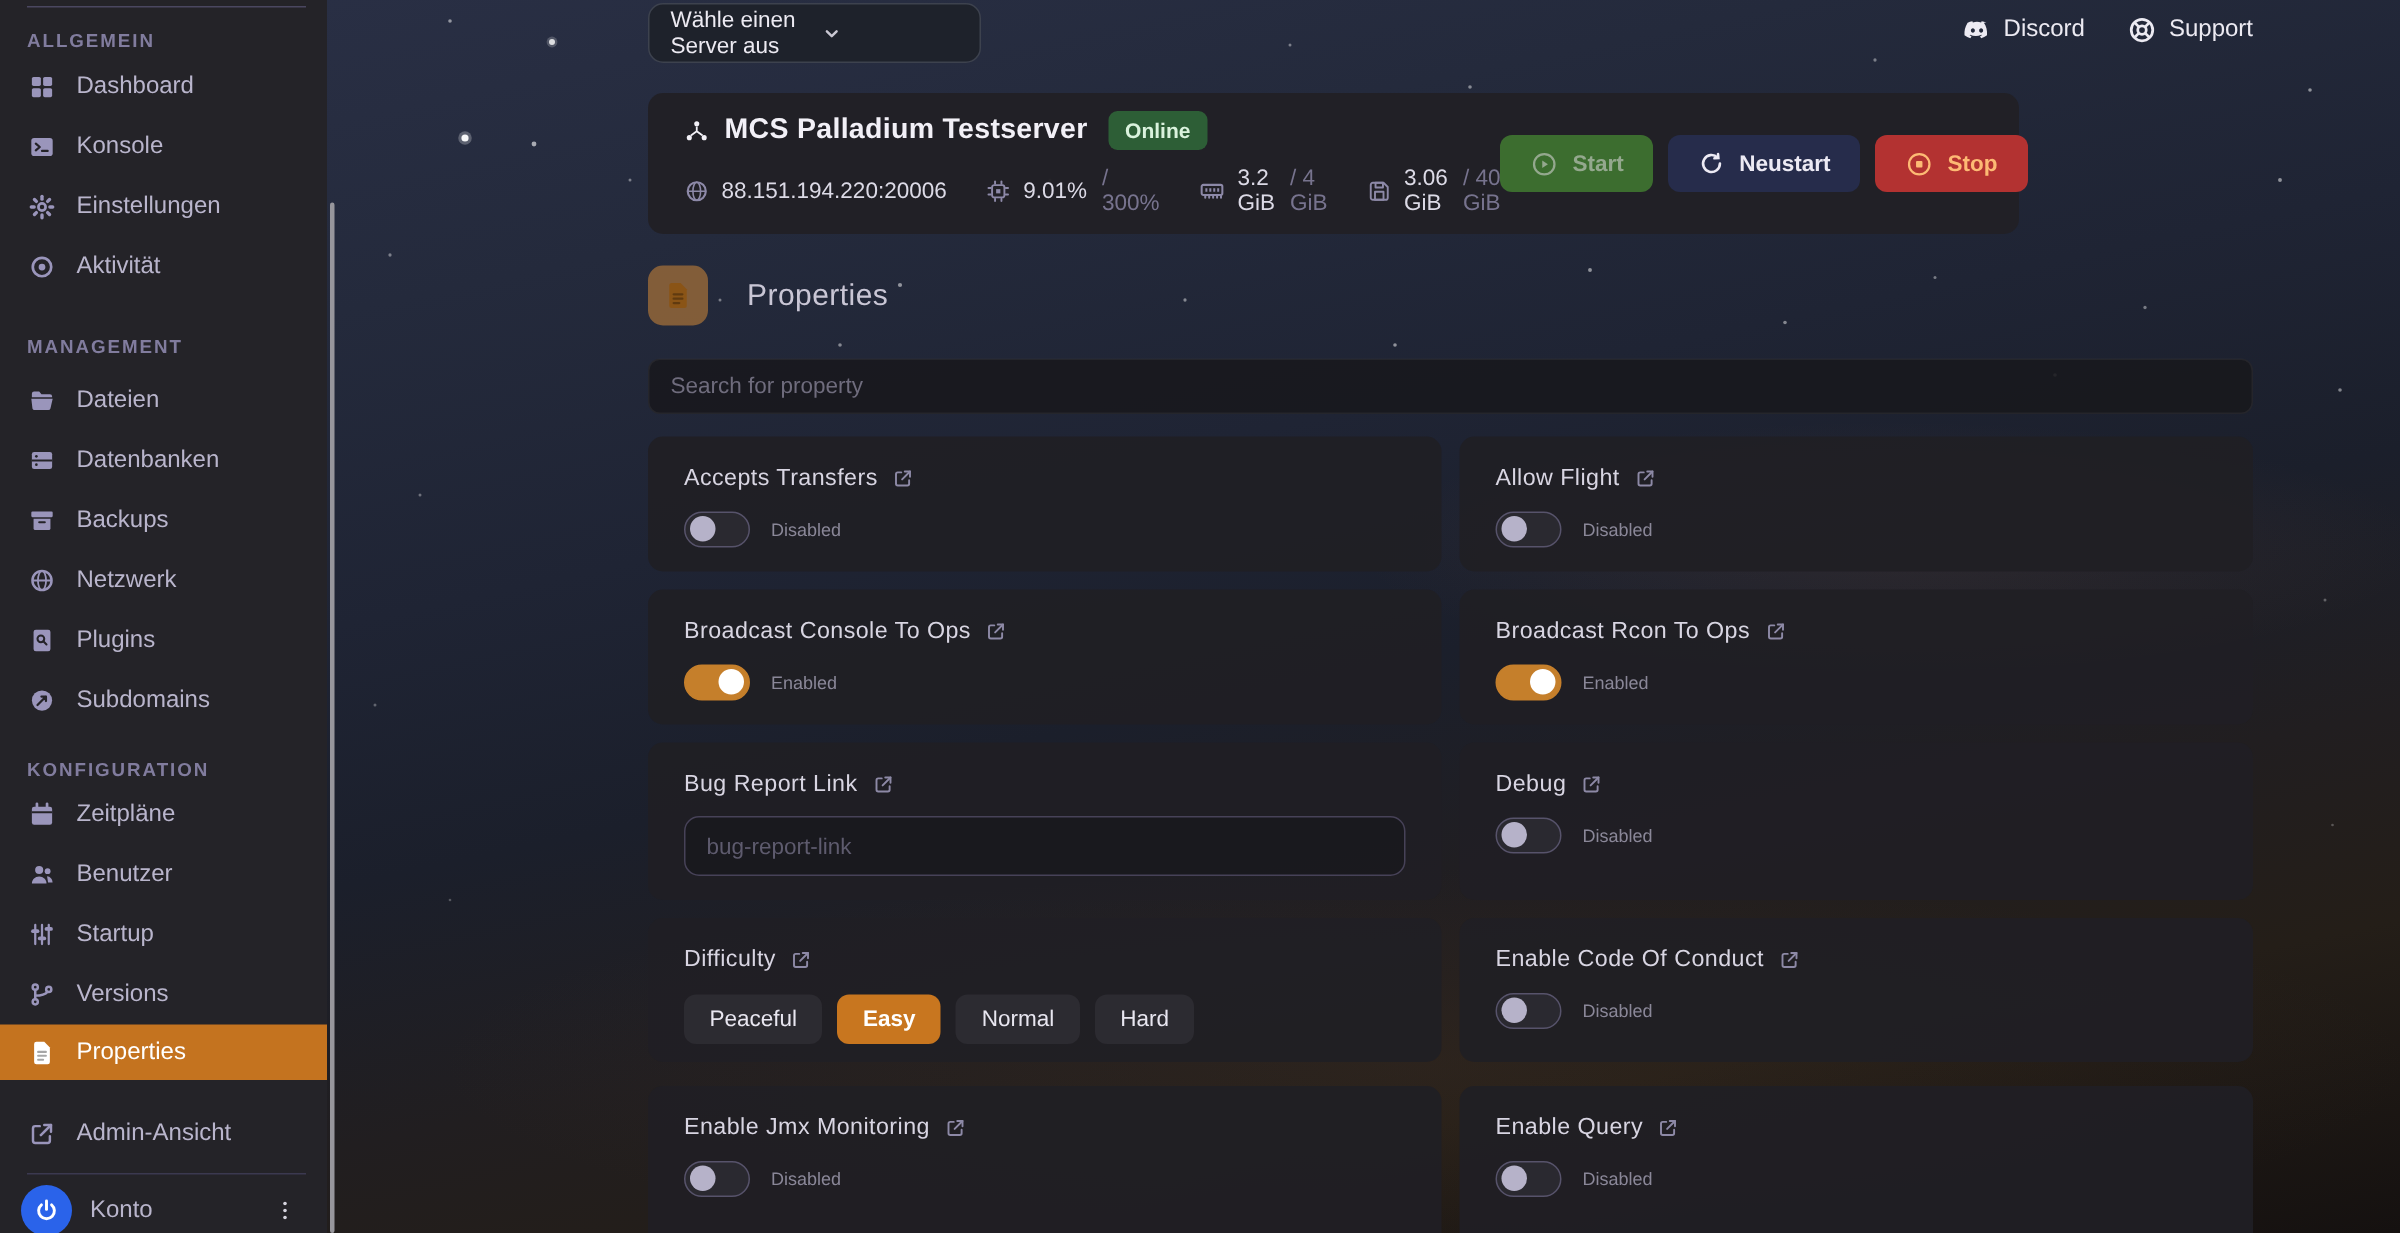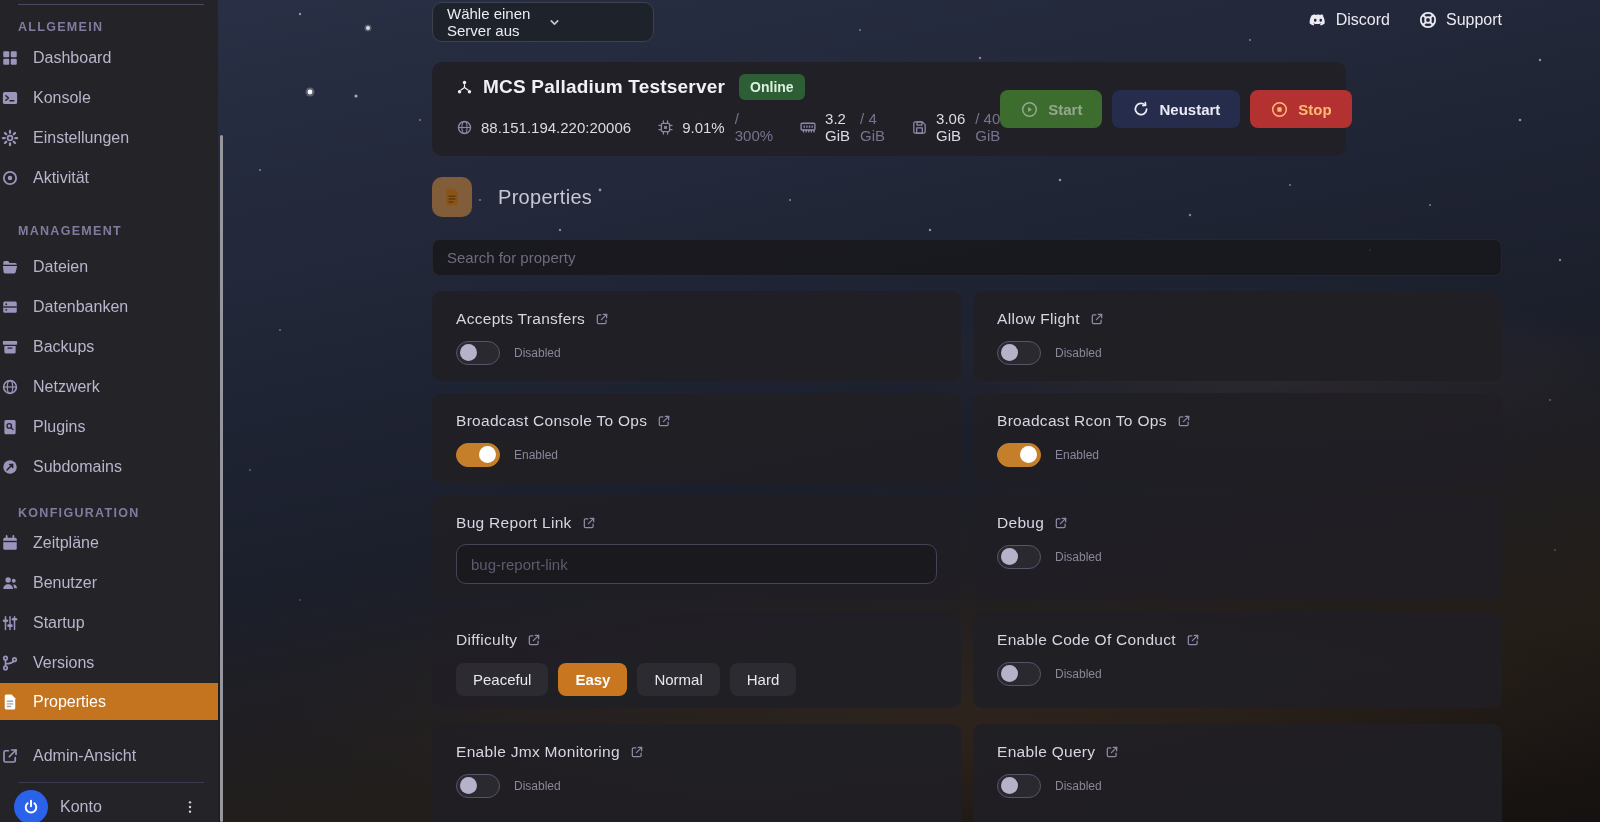--- a/index.html
+++ b/index.html
@@ -15,21 +15,21 @@
     background:radial-gradient(ellipse at center, rgba(150,100,70,.14), rgba(0,0,0,0) 70%); pointer-events:none;}
   .glow-low { position:absolute; left:300px; top:580px; width:1300px; height:260px;
     background:radial-gradient(ellipse at center, rgba(110,75,50,.12), rgba(0,0,0,0) 72%); pointer-events:none;}
 
   
   .sidebar { position:absolute; left:0; top:0; width:218px; height:822px;
     background:#242328; z-index:5; }
   .side-top-divider { height:1px; background:#4a4760; margin:4px 14px 0 18px; }
   .side-header { display:flex; align-items:center; height:16px; padding-left:18px;
     font-size:12.5px; font-weight:700; letter-spacing:1.3px; color:#817c9e; }
-  .side-item { display:flex; align-items:center; height:40px; gap:13px;
+  .side-item { display:flex; align-items:center; height:40px; padding-left:18px; gap:13px;
     font-size:16px; color:#b9b5cc; cursor:pointer; }
   .side-item .ic { width:20px; height:20px; display:flex; align-items:center; justify-content:center;
     color:#9a95bb; flex:0 0 20px; }
   .side-item.active { background:#c4731f; color:#ffffff; height:37px; }
   .side-item.active .ic { color:#ffffff; }
   .side-divider { height:1px; background:#3b3950; margin:6px 14px 0 18px; }
   .account-row { display:flex; align-items:center; height:40px; margin-top:4px; padding:0 20px 0 14px; gap:12px; }
   .avatar { width:34px; height:34px; border-radius:50%; background:#2a63ea;
     display:flex; align-items:center; justify-content:center; flex:0 0 34px; }
   .account-label { font-size:16px; color:#b9b5cc; }

